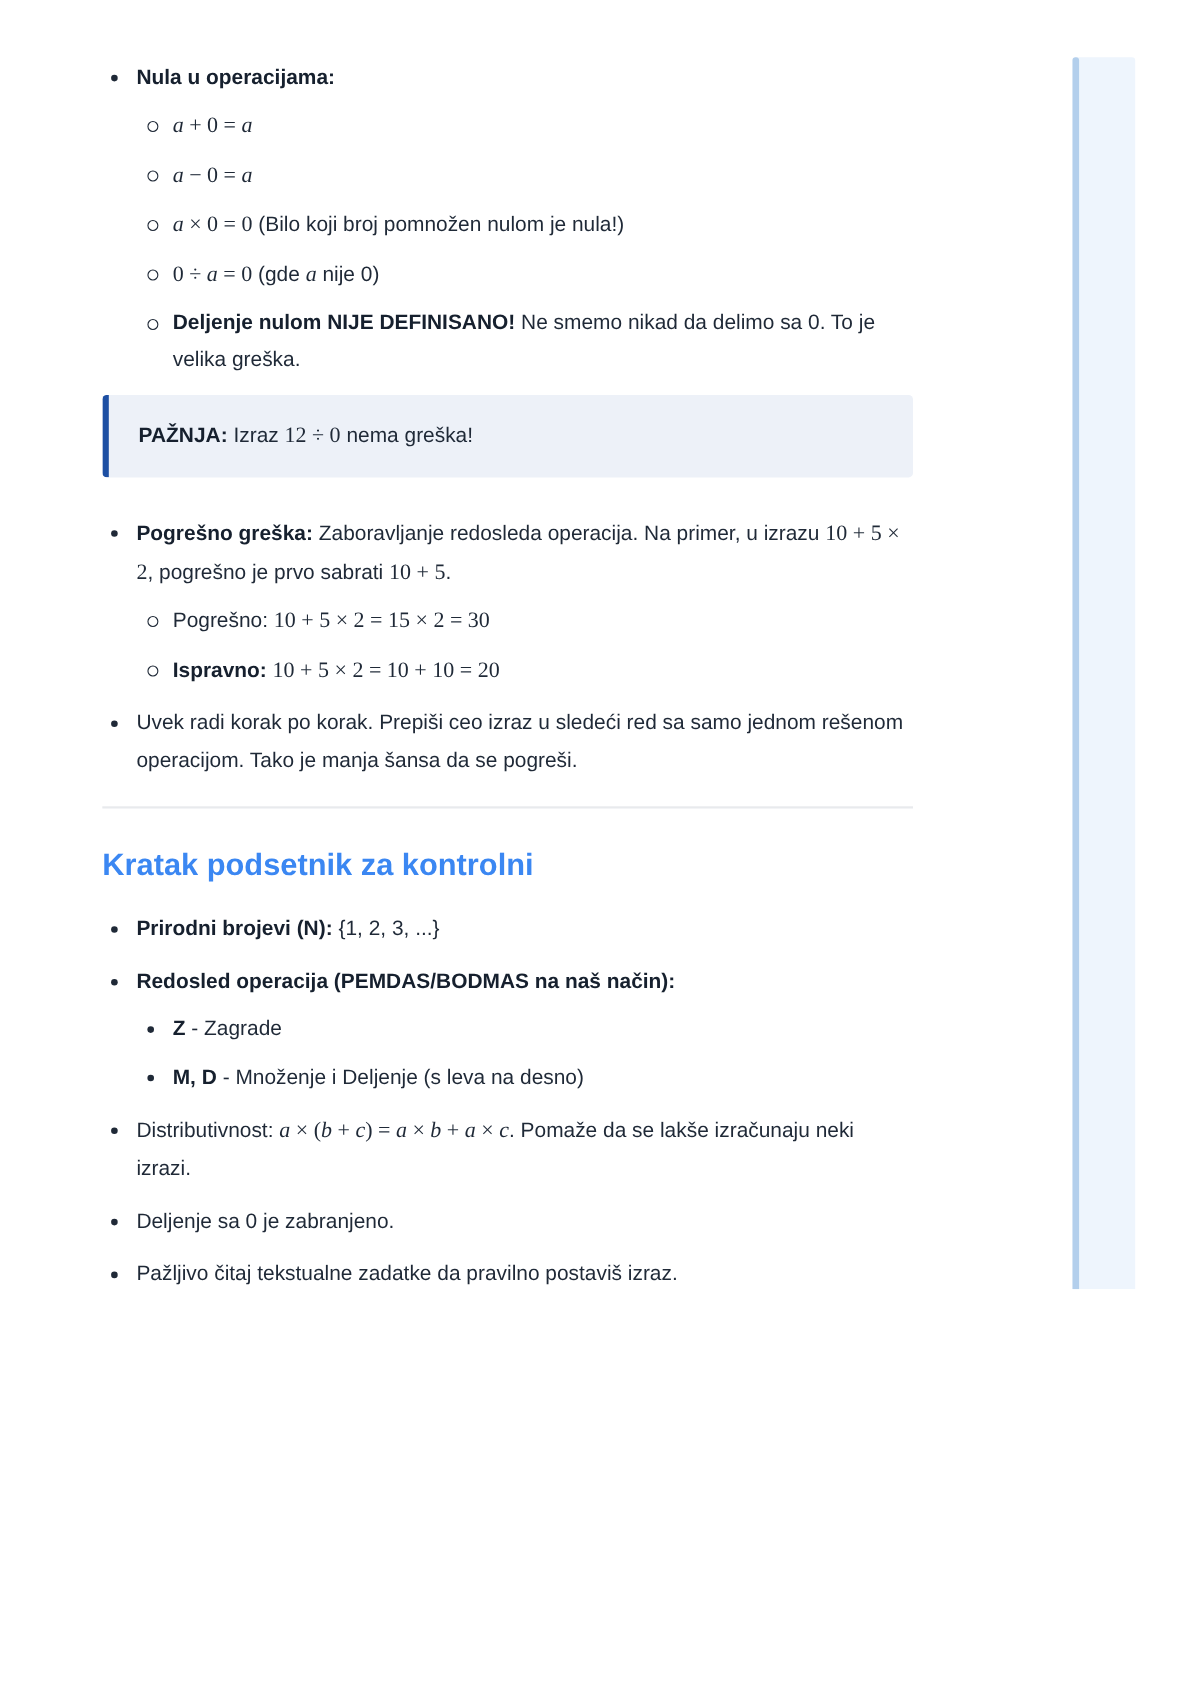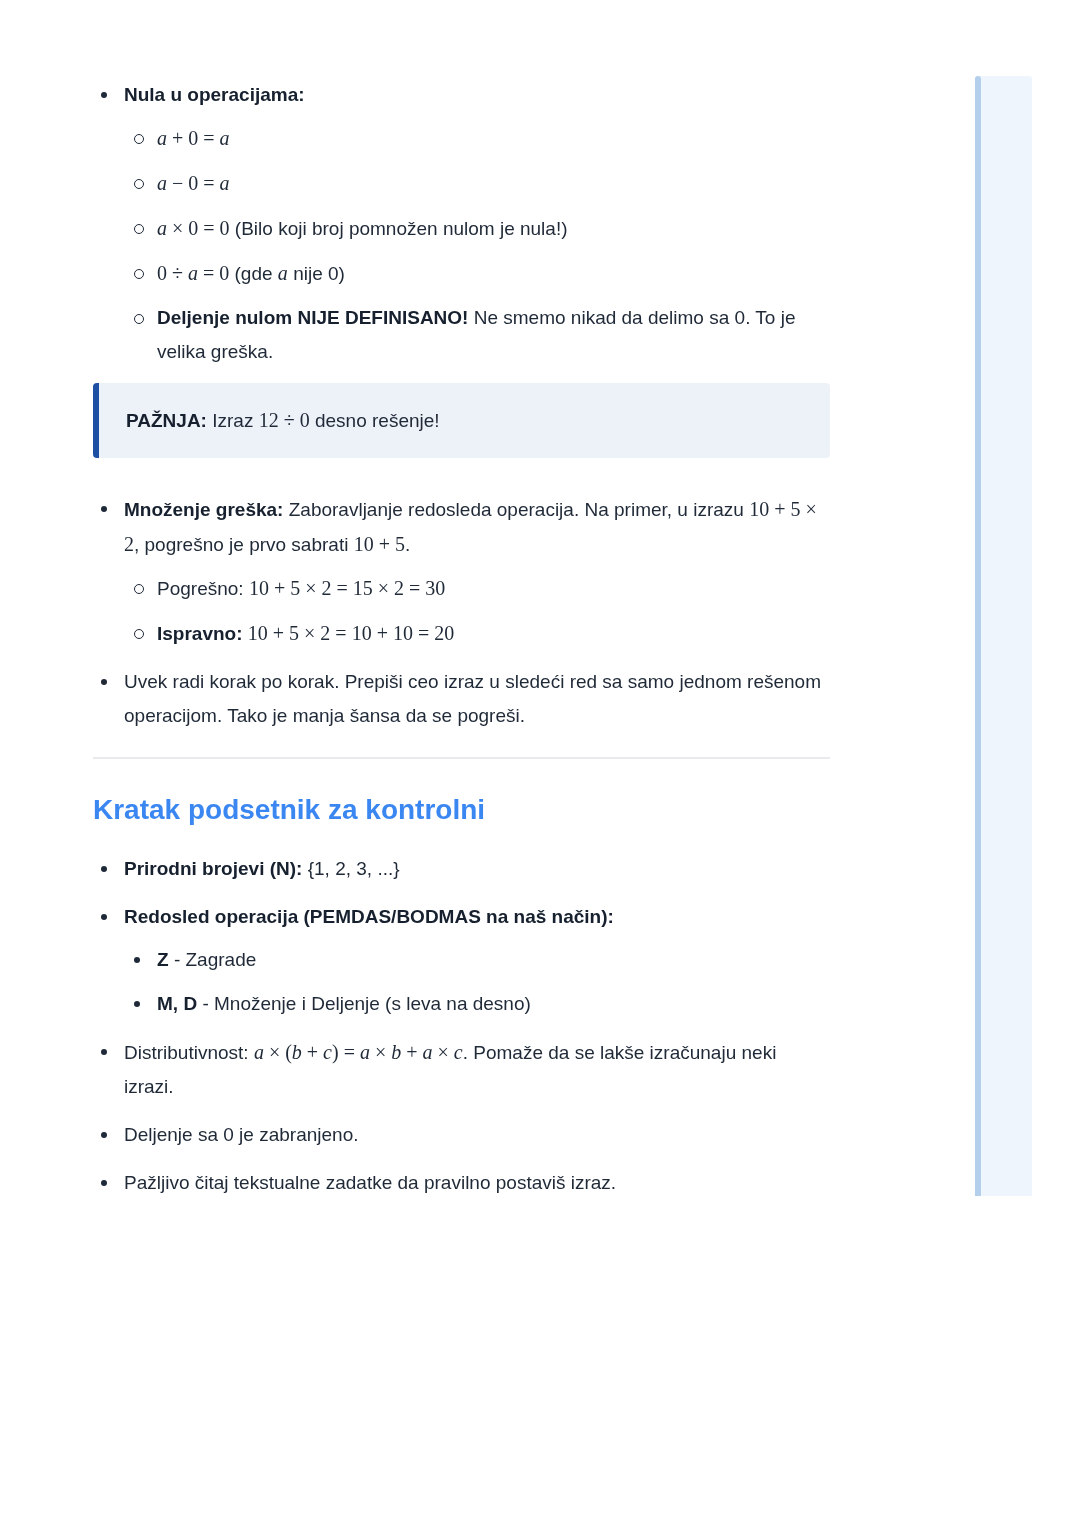--- a/index.html
+++ b/index.html
@@ -5,21 +5,20 @@
   * { margin: 0; padding: 0; box-sizing: border-box; }
   html, body { background: #ffffff; }
   .page {
     position: relative;
     width: 1080px;
     height: 1172px;
     background: #ffffff;
     overflow: hidden;
     font-family: "Liberation Sans", "DejaVu Sans", sans-serif;
     color: #1f2937;
-    margin-top: 24px;
   }
   .content {
     position: absolute;
     left: 93px;
     top: 54px;
     width: 737px;
     font-size: 19px;
     line-height: 34px;
   }
   ul { list-style: none; }
@@ -140,26 +139,26 @@
             <span class="math">0 ÷ <i>a</i> = 0</span><span> (gde </span><span class="math"><i>a</i></span><span> nije 0)</span>
           </li>
           <li>
             <span class="b">Deljenje nulom NIJE DEFINISANO!</span><span> Ne smemo nikad da delimo sa 0. To je velika greška.</span>
           </li>
         </ul>
       </li>
     </ul>
 
     <div class="callout">
-      <span class="b">PAŽNJA:</span><span> Izraz </span><span class="math">12 ÷ 0</span><span> desno rešenje!</span>
+      <span class="b">PAŽNJA:</span><span> Izraz </span><span class="math">12 ÷ 0</span><span> nema greška!</span>
     </div>
 
     <ul class="l1">
       <li>
-        <span class="b">Množenje greška:</span><span> Zaboravljanje redosleda operacija. Na primer, u izrazu </span><span class="math">10 + 5 × 2</span><span>, pogrešno je prvo sabrati </span><span class="math">10 + 5</span><span>.</span>
+        <span class="b">Pogrešno greška:</span><span> Zaboravljanje redosleda operacija. Na primer, u izrazu </span><span class="math">10 + 5 × 2</span><span>, pogrešno je prvo sabrati </span><span class="math">10 + 5</span><span>.</span>
         <ul class="l2 circle">
           <li>
             <span>Pogrešno: </span><span class="math">10 + 5 × 2 = 15 × 2 = 30</span>
           </li>
           <li>
             <span class="b">Ispravno: </span><span class="math">10 + 5 × 2 = 10 + 10 = 20</span>
           </li>
         </ul>
       </li>
       <li>

